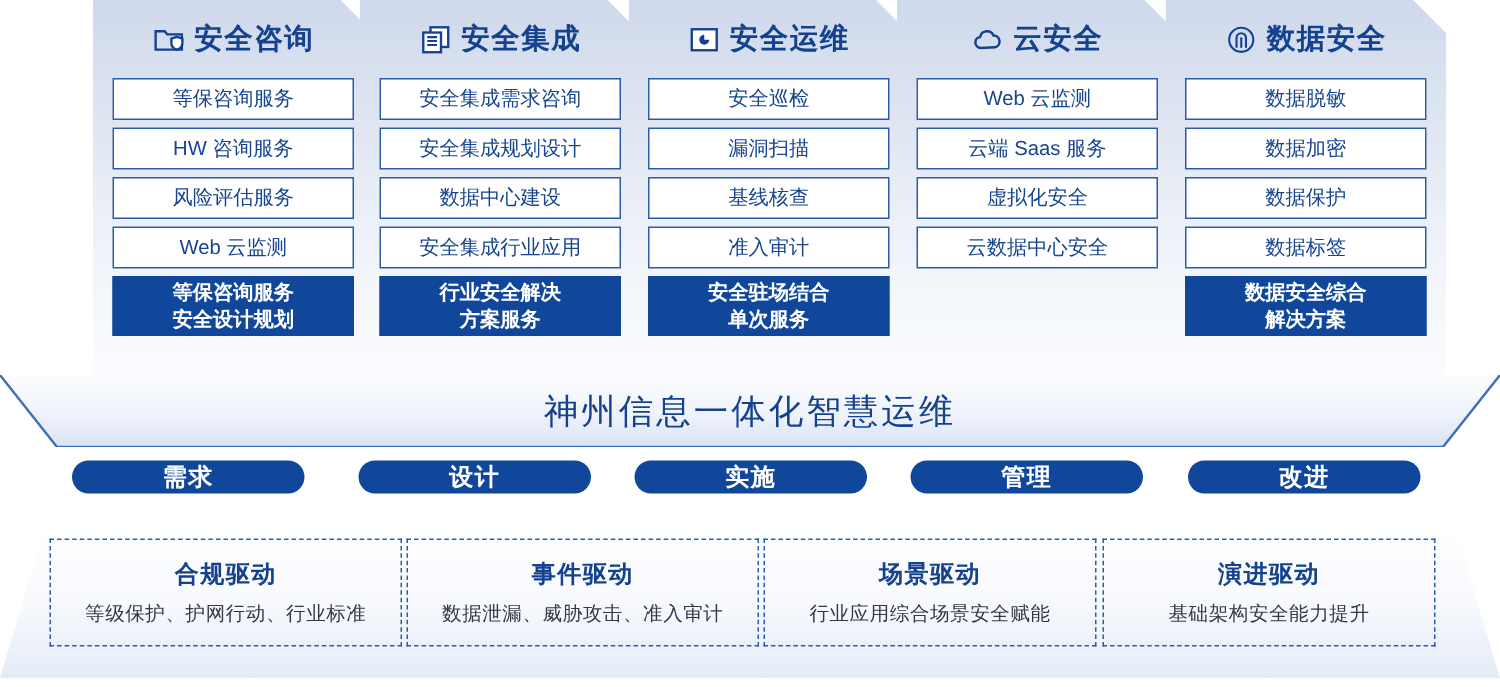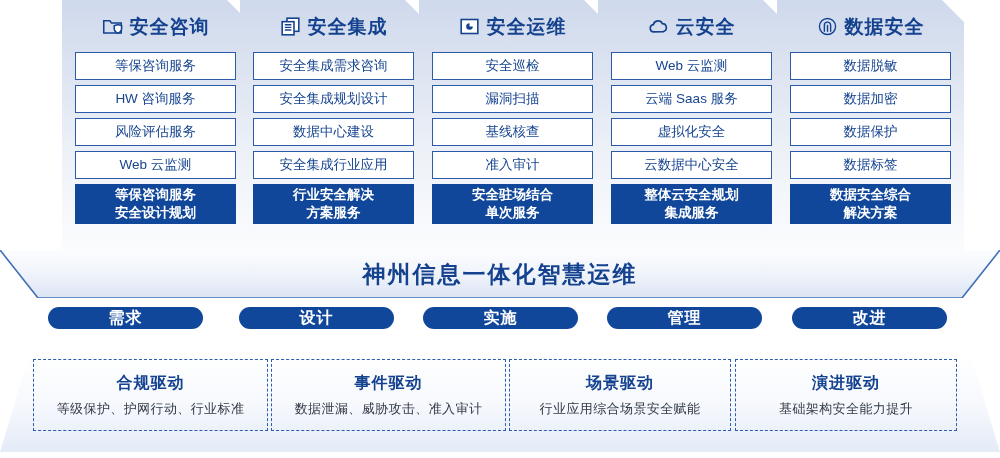--- a/index.html
+++ b/index.html
@@ -62,21 +62,21 @@
     clip-path: polygon(0 0, 1000px 0, 962px 48px, 38px 48px);
     border-bottom: 0;
   }
   .banner-edge {
     position: absolute; left: 0; top: 0; width: 1000px; height: 48px;
     pointer-events: none;
   }
   .banner-text {
     position: absolute; left: 0; top: 0; width: 1000px; height: 48px;
     display: flex; align-items: center; justify-content: center;
-    font-size: 23px; font-weight: bold; color: #14428f; letter-spacing: 2px;
+    font-size: 23px; font-weight: normal; color: #14428f; letter-spacing: 2px;
   }
 
   
   .pills { position: absolute; left: 0; top: 307px; width: 1000px; height: 40px; }
   .pill {
     position: absolute; top: 0; width: 155px; height: 22px;
     background: #10479a; border-radius: 19px;
     display: flex; align-items: center; justify-content: center;
     color: #ffffff; font-size: 16px; font-weight: bold; letter-spacing: 1px;
   }
@@ -184,24 +184,20 @@
           <svg viewBox="0 0 24 24" fill="none" stroke="#14428f" stroke-width="1.9" stroke-linecap="round">
             <path d="M6.6 18.2a4.2 4.2 0 0 1-.4-8.36 5.4 5.4 0 0 1 10.2-1.1 4.6 4.6 0 0 1 1.1 9.06z"></path>
           </svg>
         </span>
         <span class="col-title">云安全</span>
       </div>
       <div class="item">Web 云监测</div>
       <div class="item">云端 Saas 服务</div>
       <div class="item">虚拟化安全</div>
       <div class="item">云数据中心安全</div>
-      <div class="item dark">
-        <span>整体云安全规划</span>
-        <span>集成服务</span>
-      </div>
     </div>
 
     <div class="col c4">
       <div class="col-head">
         <span class="ic">
           <svg viewBox="0 0 24 24" fill="none" stroke="#14428f" stroke-width="1.6" stroke-linecap="round">
             <circle cx="12" cy="12" r="9.2"></circle>
             <path d="M8.4 17.5V10.6a3.6 3.6 0 0 1 7.2 0v6.9"></path>
             <path d="M12 17.5V10.8"></path>
           </svg>

